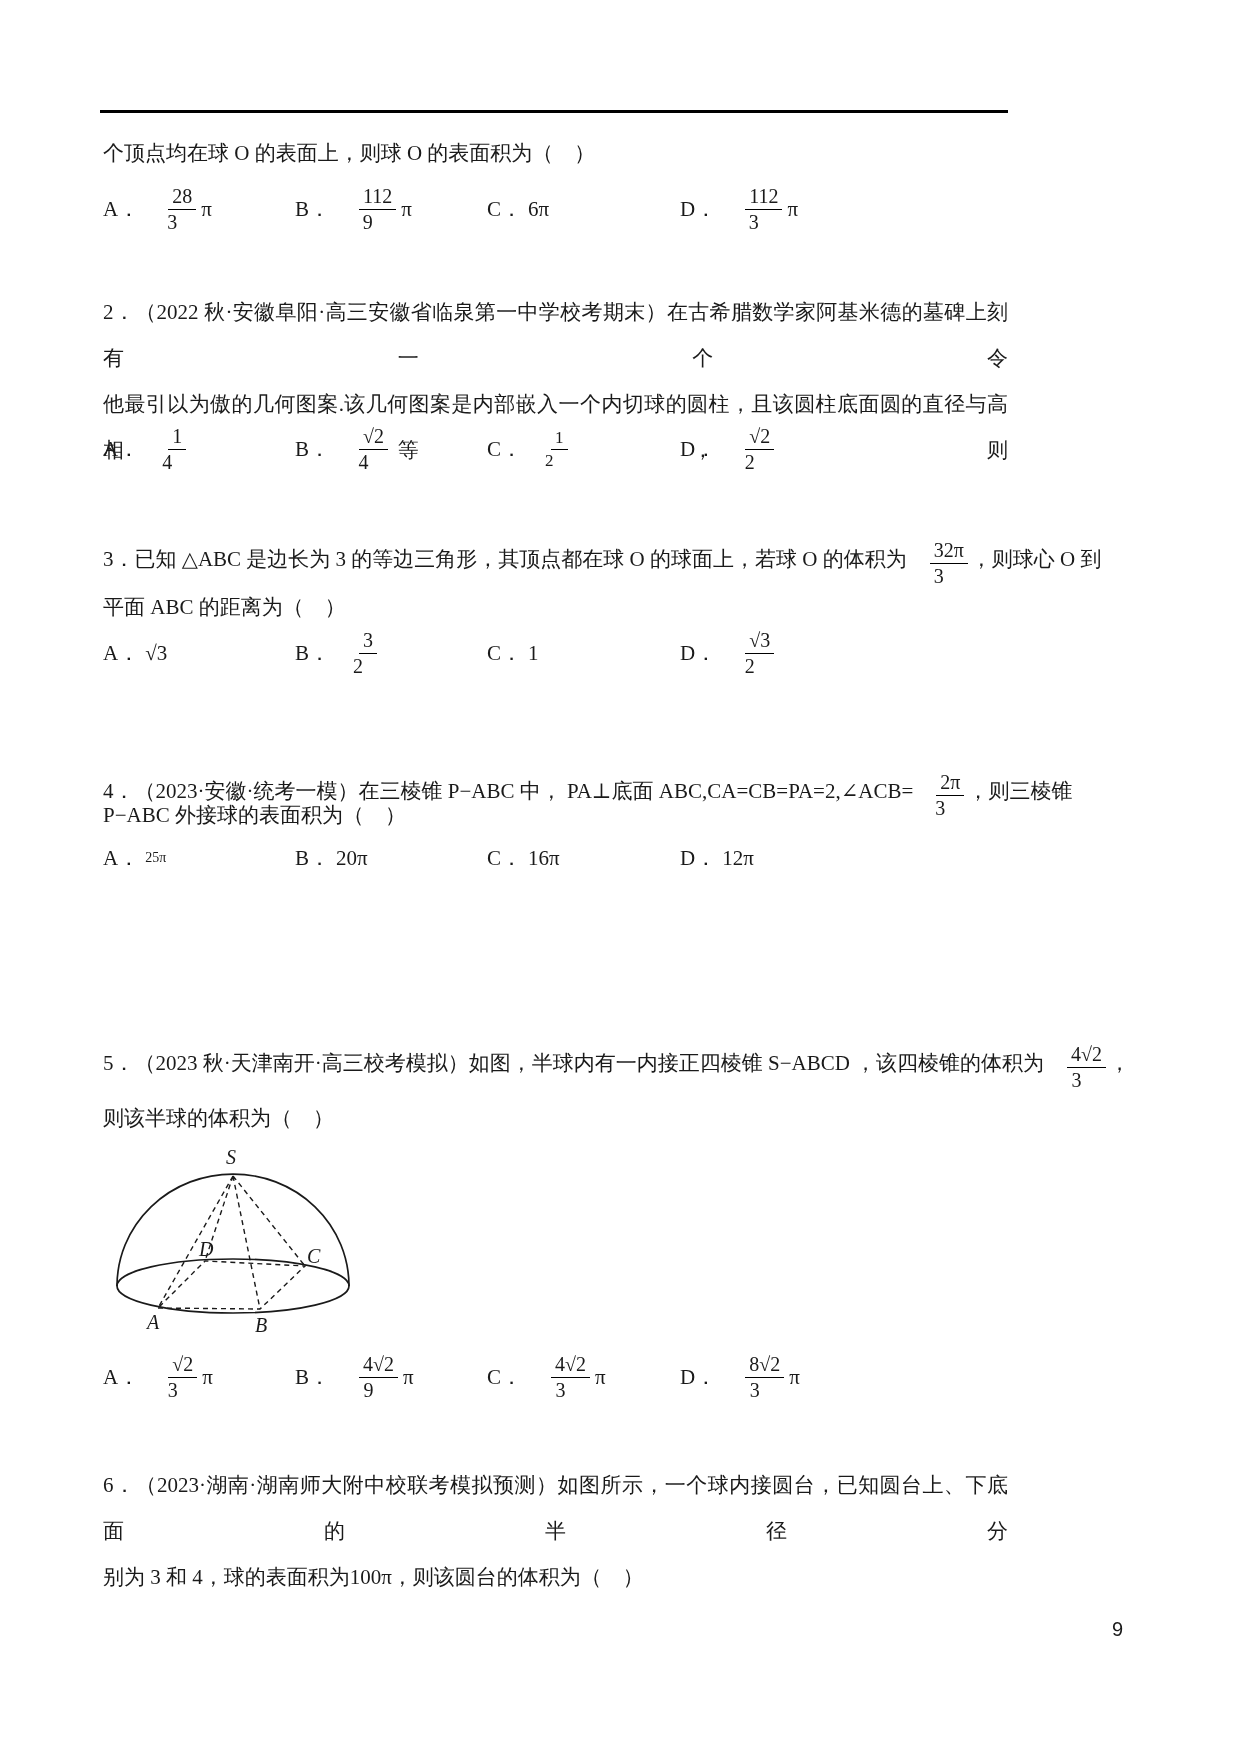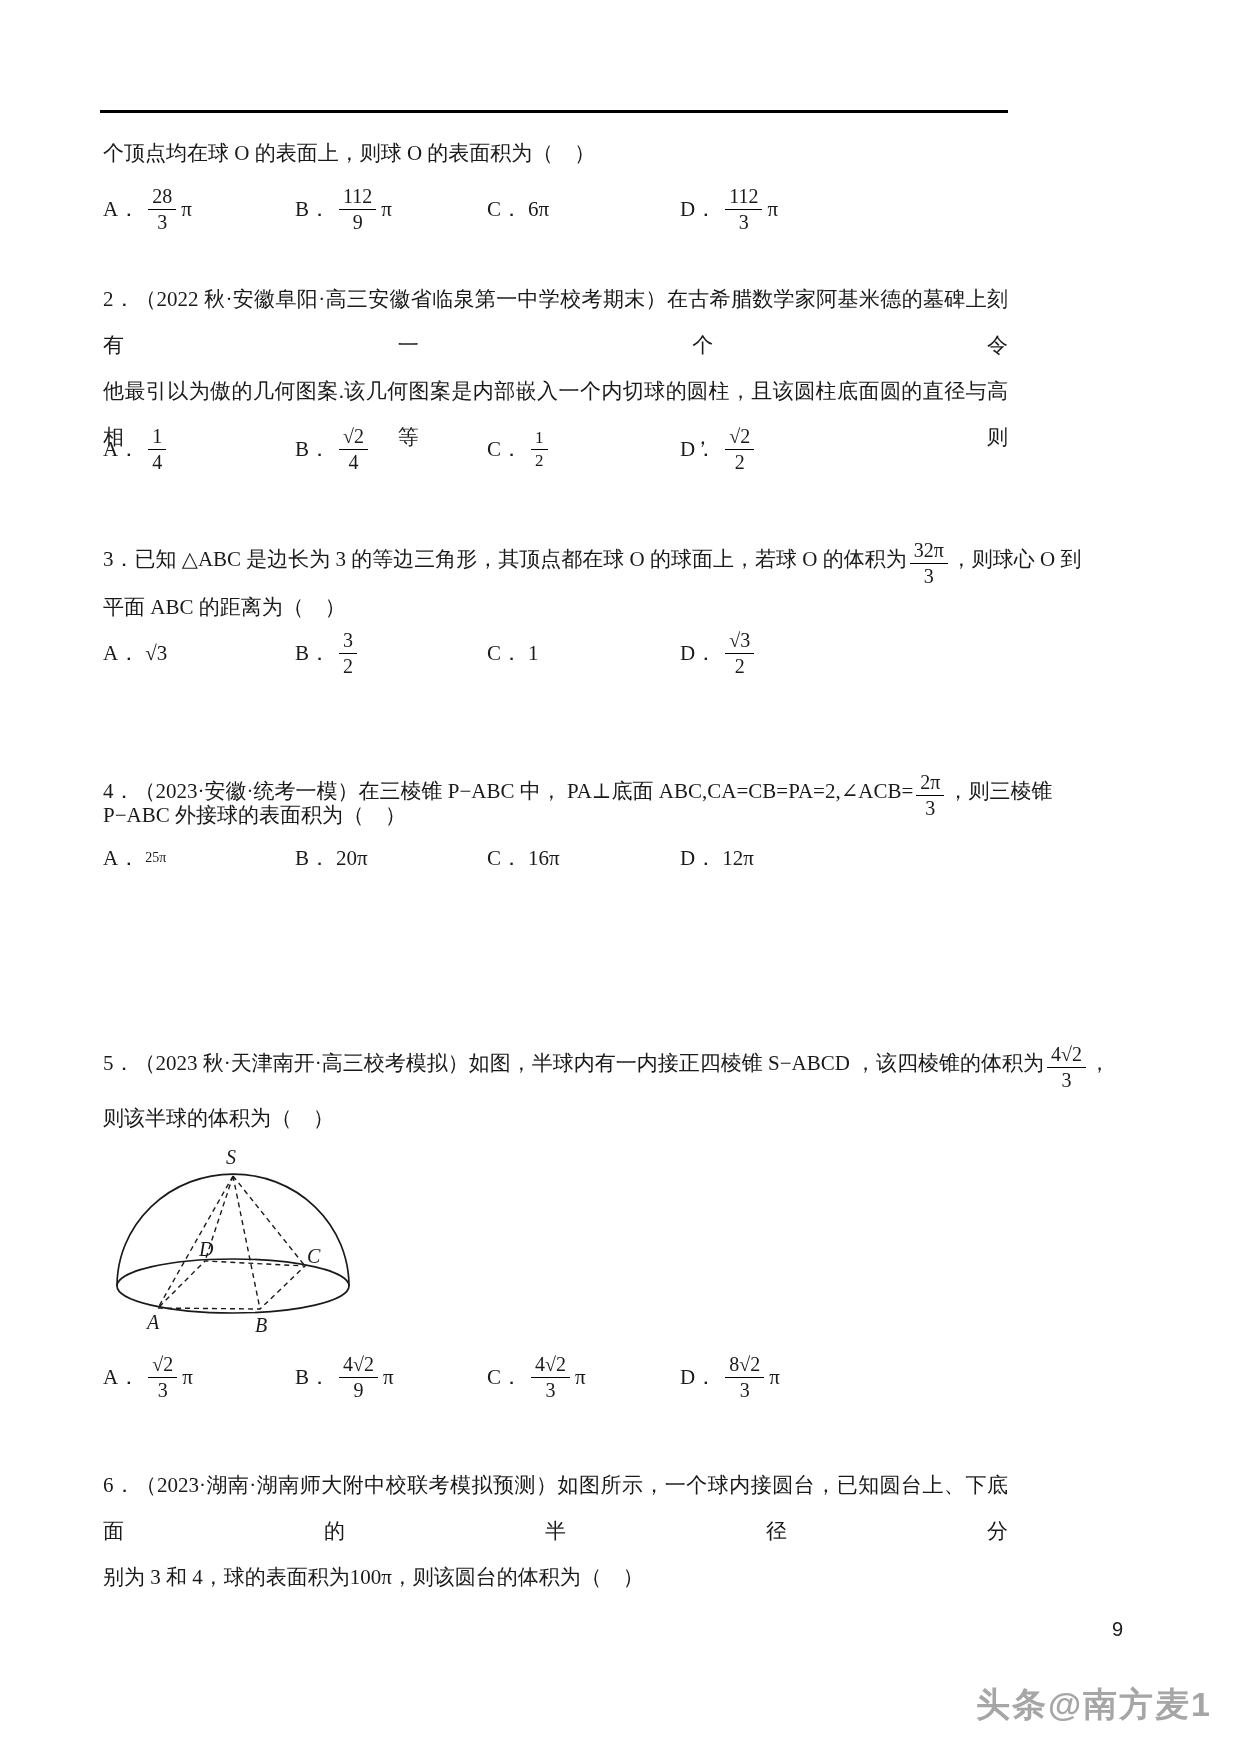--- a/index.html
+++ b/index.html
@@ -15,21 +15,21 @@
   .block { position:absolute; left:103px; width:905px; font-size:21px; }
   .line { line-height:46px; white-space:nowrap; }
   .stretch { white-space:normal; text-align:justify; text-align-last:justify; }
   .singleline { line-height:30px; }
   .mixedline { line-height:58px; display:flex; align-items:flex-end; }
   .mixedline span { white-space:pre; }
 
   
   .frac { display:inline-block; text-align:center; vertical-align:middle;
           font-size:20px; line-height:1.15; margin:0 3px; }
-  .frac .num { display:block; border-bottom:1.5px solid #000; padding:0 4px 1px; }
+  .frac .num { display:block; border-bottom:1.5px solid #000; padding:0 4px 1px;margin-left:20px; }
   .frac .den { display:block; padding-top:1px; }
   .frac.small { font-size:17px; }
 
   
   .options { display:grid; grid-template-columns:192px 192px 193px auto; align-items:center; }
   .opt { display:inline-flex; align-items:center; min-height:58px; }
   .olabel { margin-right:6px; }
   .otext { }
   .osmall { font-size:14px; }
   .pisuf { margin-left:2px; }
@@ -79,21 +79,21 @@
     <div class="opt">
       <span class="olabel">D．</span>
       <span class="frac">
           <span class="num">112</span>
           <span class="den">3</span>
         </span>
       <span class="pisuf">π</span>
     </div>
   </div>
 
-  <div class="block" style="top:276px">
+  <div class="block" style="top:289px">
     <div class="line stretch">2．（2022 秋·安徽阜阳·高三安徽省临泉第一中学校考期末）在古希腊数学家阿基米德的墓碑上刻有一个令</div>
     <div class="line stretch">他最引以为傲的几何图案.该几何图案是内部嵌入一个内切球的圆柱，且该圆柱底面圆的直径与高相等，则</div>
   </div>
   <div class="block options" style="top:420px">
     <div class="opt">
       <span class="olabel">A．</span>
       <span class="frac">
           <span class="num">1</span>
           <span class="den">4</span>
         </span>
@@ -243,15 +243,14 @@
       <span class="pisuf">π</span>
     </div>
   </div>
 
   <div class="block" style="top:1462px">
     <div class="line stretch">6．（2023·湖南·湖南师大附中校联考模拟预测）如图所示，一个球内接圆台，已知圆台上、下底面的半径分</div>
     <div class="line">别为 3 和 4，球的表面积为100π，则该圆台的体积为（　）</div>
   </div>
 
   <div class="pagenum">9</div>
-  <div class="watermark">头条@南方麦1</div>
 
 </div>
 
 </body></html>

